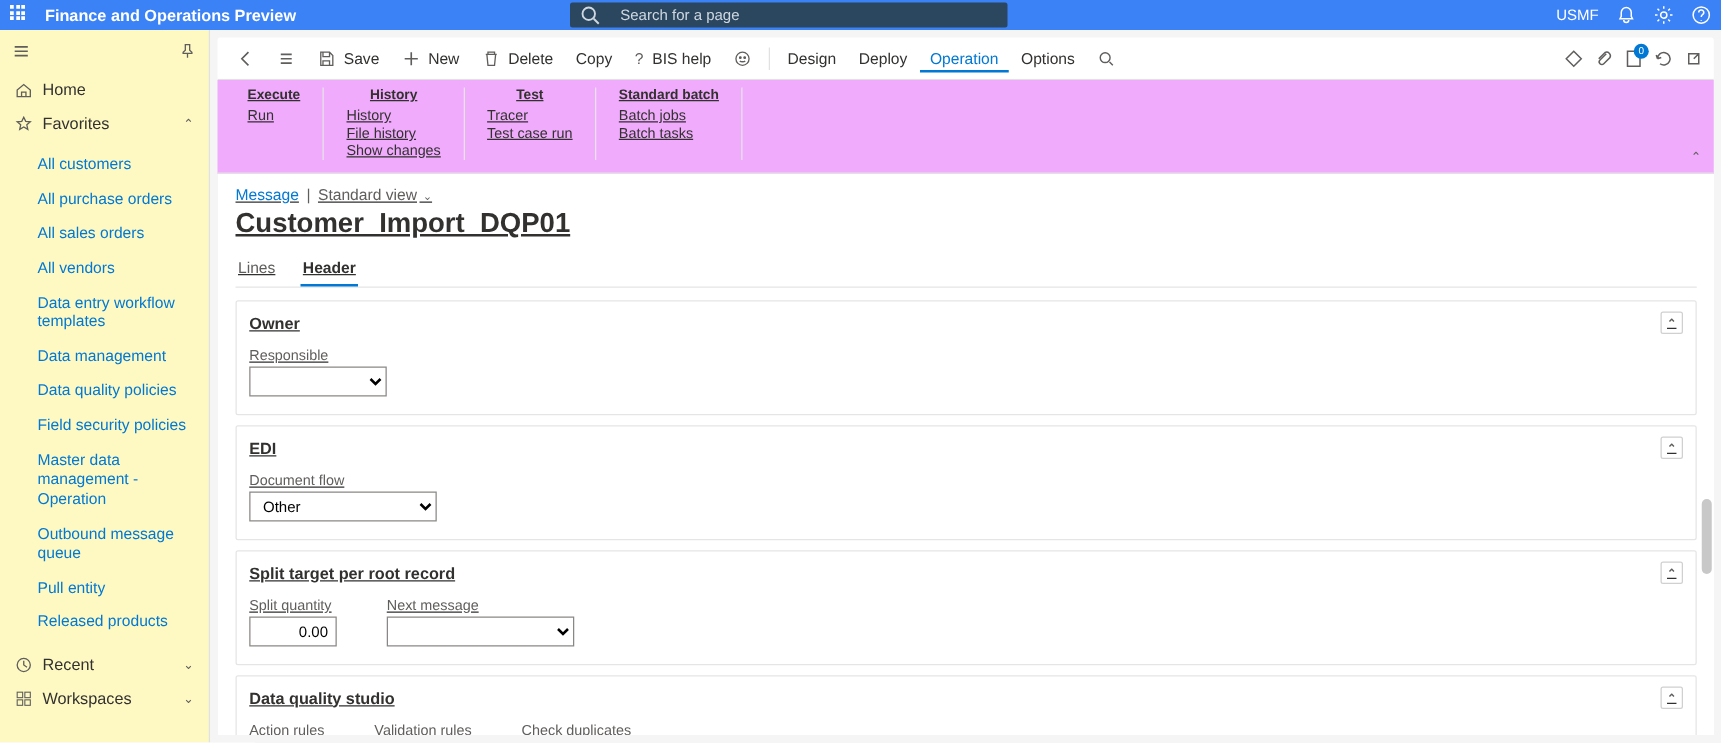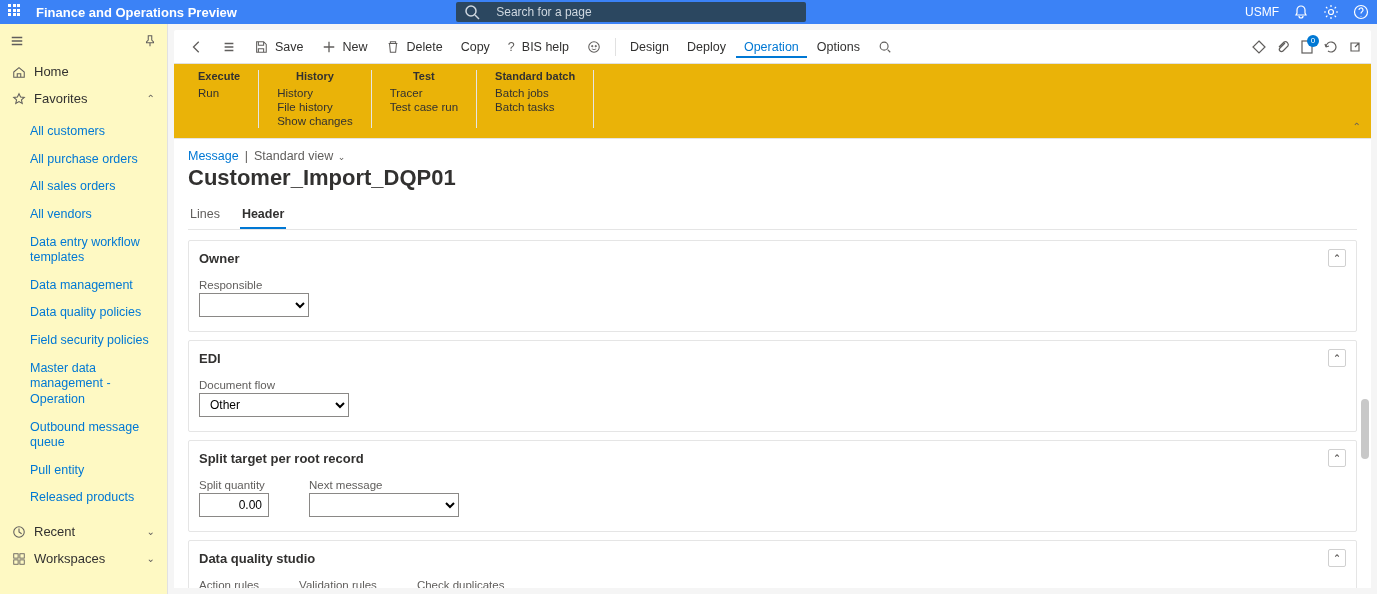--- a/index.html
+++ b/index.html
@@ -31,30 +31,30 @@
 .actionbar .btn { display: flex; align-items: flex-end; gap: 7px; padding: 4px 8px; font-size: 12.5px; color: #323130; cursor: pointer; border:none; background:none;}
 .actionbar .btn .ic { width:14px; height:14px; stroke:#605e5c; fill:none;}
 .actionbar .sep { width:1px; height:18px; background:#e1e1e1; margin:0 4px;}
 .actionbar .btn.active { color:#0078d4; border-bottom:2px solid #0078d4; padding-bottom:2px;}
 .actionbar .right { margin-left:auto; display:flex; gap:8px; align-items:center;}
 .actionbar .right .ic { width:16px; height:16px; stroke:#605e5c; fill:none;}
 .actionbar .badge { position:relative; }
 .actionbar .badge .dot { position:absolute; top:-4px; right:-4px; background:#0078d4; color:#fff; font-size:8px; width:12px; height:12px; border-radius:50%; display:flex; align-items:center; justify-content:center;}
 
 
-.ribbon { background:#eab308; margin:0 6px; padding: 6px 12px 10px 24px; display:flex; gap:0; border-bottom:1px solid #e5e5e5; position:relative;}
+.ribbon { background:#f0abfc; margin:0 6px; padding: 6px 12px 10px 24px; display:flex; gap:0; border-bottom:1px solid #e5e5e5; position:relative;text-decoration:underline;}
 .ribbon .group { padding: 0 18px; border-right:1px solid #e5e5e5;}
 .ribbon .group:first-child{padding-left:0;}
 .ribbon .group:last-child{border-right:none;}
 .ribbon .group .gtitle { font-size:11px; font-weight:600; text-align:center; margin-bottom:4px;}
 .ribbon .group .gitem { font-size:11.5px; color:#323130; padding:1px 0; cursor:pointer;}
 .ribbon .collapse { position:absolute; right:10px; bottom:6px; color:#605e5c; font-size:10px; cursor:pointer;}
 
 
-.content { flex:1; background:#fff; margin:0 6px 6px 6px; padding:10px 14px; overflow-y:auto; position:relative;}
+.content { flex:1; background:#fff; margin:0 6px 6px 6px; padding:10px 14px; overflow-y:auto; position:relative;text-decoration:underline;}
 .crumb { font-size:12.5px; color:#605e5c; display:flex; align-items:center; gap:6px; margin-bottom:2px;}
 .crumb a { color:#0078d4; text-decoration:none;}
 .crumb .chev { font-size:9px; color:#605e5c; margin-left:2px;}
 .pagetitle { font-size:22px; font-weight:600; margin-bottom:10px;}
 .tabs { display:flex; gap:18px; border-bottom:1px solid #e5e5e5; margin-bottom:10px;}
 .tabs .tab { padding:6px 2px; font-size:12.5px; color:#605e5c; cursor:pointer; border-bottom:2px solid transparent;}
 .tabs .tab.active { color:#323130; border-bottom-color:#0078d4; font-weight:600;}
 
 .section { border:1px solid #e5e5e5; border-radius:2px; margin-bottom:8px;}
 .section .shead { padding:8px 10px; font-size:13px; font-weight:600; display:flex; align-items:center; cursor:pointer;}

